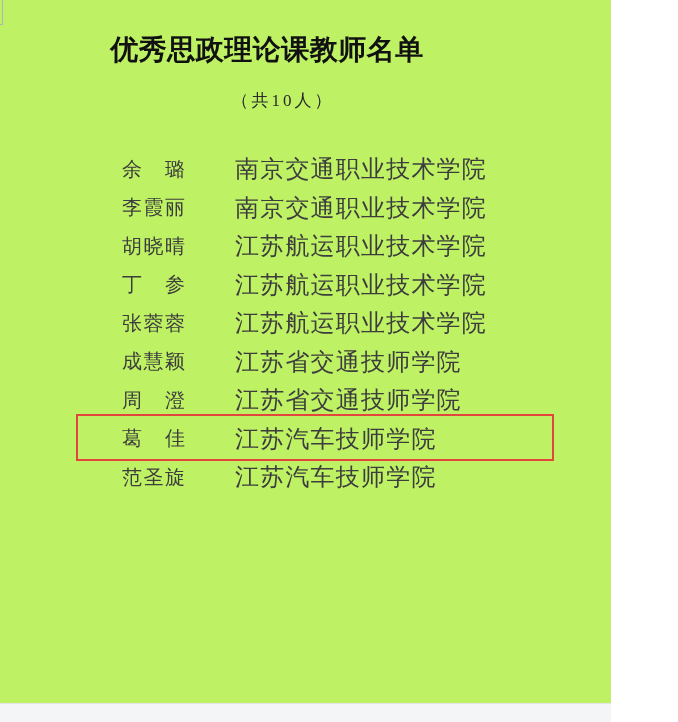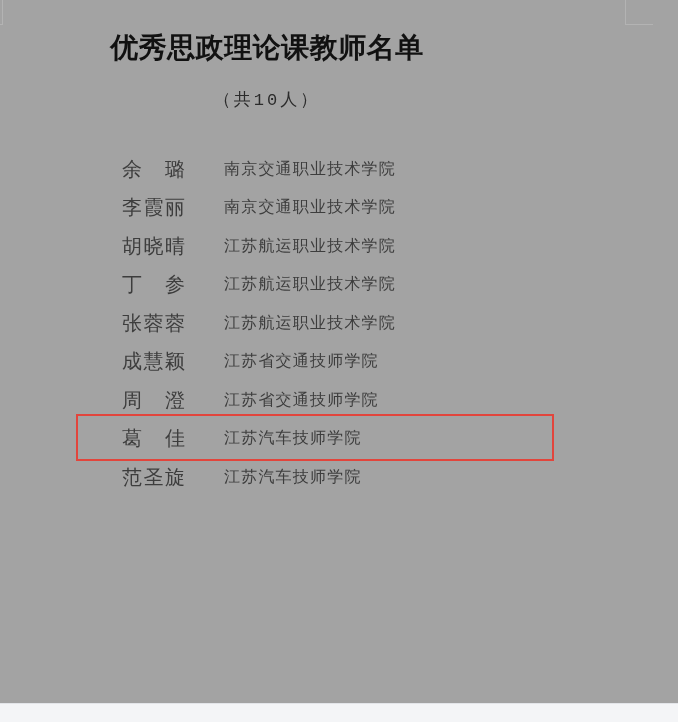--- a/index.html
+++ b/index.html
@@ -2,25 +2,25 @@
 <html><head>
 <meta charset="utf-8">
 <style>
   html, body {
     margin: 0;
     padding: 0;
     background: #ffffff;
   }
   .screen {
     position: relative;
-    width: 678px;
+    width: 611px;
     height: 722px;
-    background: #a3a3a3;
+    background: #bef264;
     overflow: hidden;
-    font-family: Liberation Mono, monospace;
+    font-family: Liberation Serif, serif;
   }
 
   
   .corner-mark-left {
     position: absolute;
     left: 0;
     top: 0;
     width: 2px;
     height: 24px;
     border-right: 1px solid #b3b3b3;
@@ -43,21 +43,21 @@
     width: 534px;
     text-align: center;
     font-size: 28px;
     font-weight: 700;
     color: #111111;
     letter-spacing: 0.5px;
     line-height: 32px;
   }
   .doc-subtitle {
     position: absolute;
-    left: 0;
+    left: 16px;
     top: 90px;
     width: 534px;
     text-align: center;
     font-size: 17px;
     color: #2b2b2b;
     letter-spacing: 3px;
     line-height: 22px;
   }
 
   .roster {
@@ -73,22 +73,22 @@
   }
   .name-cell {
     margin-left: 106px;
     width: 68px;
     font-size: 20px;
     letter-spacing: 1.5px;
     color: #3d3d3d;
     white-space: nowrap;
   }
   .school-cell {
-    margin-left: 34px;
-    font-size: 16px;
+    margin-left: 45px;
+    font-size: 24px;
     letter-spacing: 1.2px;
     color: #3d3d3d;
     white-space: nowrap;
   }
 
   .highlight-box {
     position: absolute;
     left: 76px;
     top: 414px;
     width: 474px;

